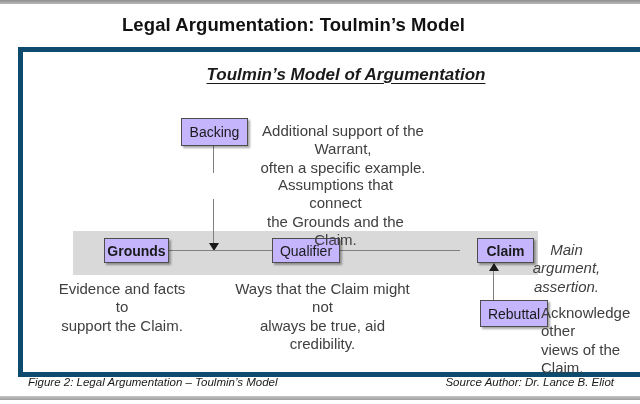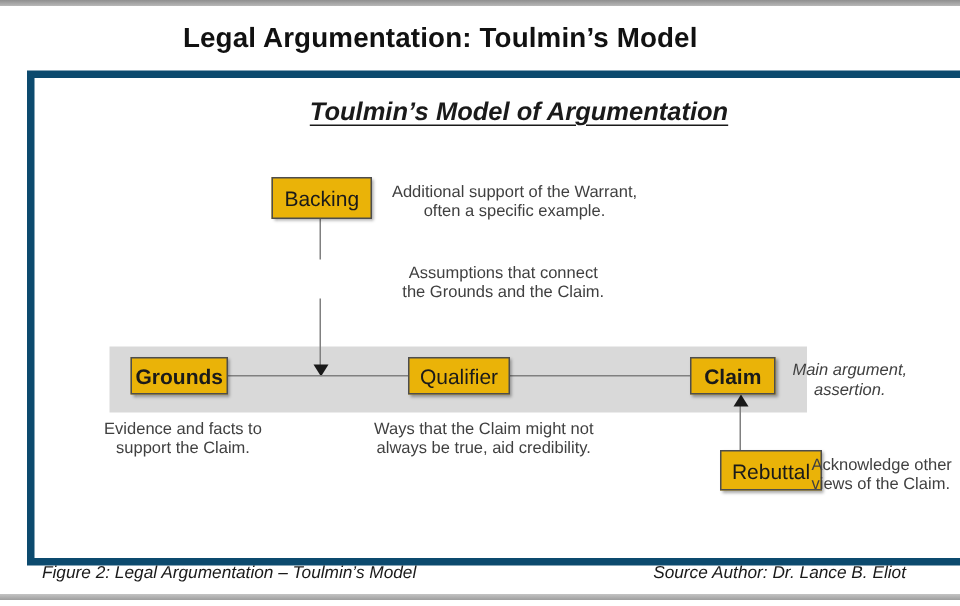--- a/index.html
+++ b/index.html
@@ -33,27 +33,27 @@
     text-align: center;
     font-size: 17px; font-style: italic; font-weight: 600;
     text-decoration: underline; text-underline-offset: 3px;
     color: #1a1a1a;
   }
   .band {
     position: absolute; left: 50px; top: 179px; width: 465px; height: 44px;
     background: #d9d9d9;
   }
   .node {
-    position: absolute; background: #eab308;
+    position: absolute; background: #c4b5fd;
     border: 1px solid #4d4d4d;
     box-shadow: 1.5px 1.5px 2px rgba(0,0,0,0.35);
     display: flex; align-items: center; justify-content: center;
     font-size: 14px; color: #1a1a1a;
   }
-  .node.bold { font-weight: bold; }
+  .node.bold { font-weight: bold; margin-left: 17px; }
   .node-backing  { left: 158px; top: 66px;  width: 65px; height: 26px; }
   .node-warrant  { left: 159px; top: 121px; width: 66px; height: 25px; }
   .node-grounds  { left: 64px;  top: 186px; width: 63px; height: 23px; }
   .node-qualifier{ left: 249px; top: 186px; width: 66px; height: 23px; }
   .node-claim    { left: 437px; top: 186px; width: 55px; height: 23px; }
   .node-rebuttal { left: 437px; top: 248px; width: 66px; height: 25px; margin-left: 20px; }
   .vline, .hline { position: absolute; background: #808080; }
   .line-backing-warrant { left: 190px; top: 93px;  width: 1px; height: 28px; }
   .line-warrant-down    { left: 190px; top: 147px; width: 1px; height: 46px; }
   .line-grounds-qualifier { left: 128px; top: 198px; width: 121px; height: 1px; }
@@ -64,35 +64,35 @@
     left: 186px; top: 191px;
     border-left: 5px solid transparent; border-right: 5px solid transparent;
     border-top: 8px solid #1a1a1a;
   }
   .arrow-up {
     left: 466px; top: 211px;
     border-left: 5px solid transparent; border-right: 5px solid transparent;
     border-bottom: 8px solid #1a1a1a;
   }
   .note {
-    position: absolute; font-size: 11px; color: #404040;
+    position: absolute; font-size: 15px; color: #404040;
     line-height: 1.22; white-space: pre-line; text-align: center;
   }
   .note-backing   { left: 235px; top: 70px;  width: 170px; }
   .note-warrant   { left: 240px; top: 124px; width: 145px; }
   .note-grounds   { left: 29px;  top: 228px; width: 140px; }
   .note-qualifier { left: 212px; top: 228px; width: 175px; }
   .note-claim     { left: 501px; top: 189px; width: 85px; font-style: italic; }
   .note-rebuttal  { left: 518px; top: 252px; width: 110px; text-align: left; }
   .figure-caption {
     position: absolute; left: 28px; top: 376px;
     font-style: italic; font-size: 11.5px; color: #1a1a1a;
   }
   .source-caption {
-    position: absolute; right: 36px; top: 376px;
+    position: absolute; right: 26px; top: 376px;
     font-style: italic; font-size: 11.5px; color: #1a1a1a;
   }
 </style>
 </head>
 <body>
 
 <div class="top-bar"></div>
 
 <div class="page-title">Legal Argumentation: Toulmin’s Model</div>
 

